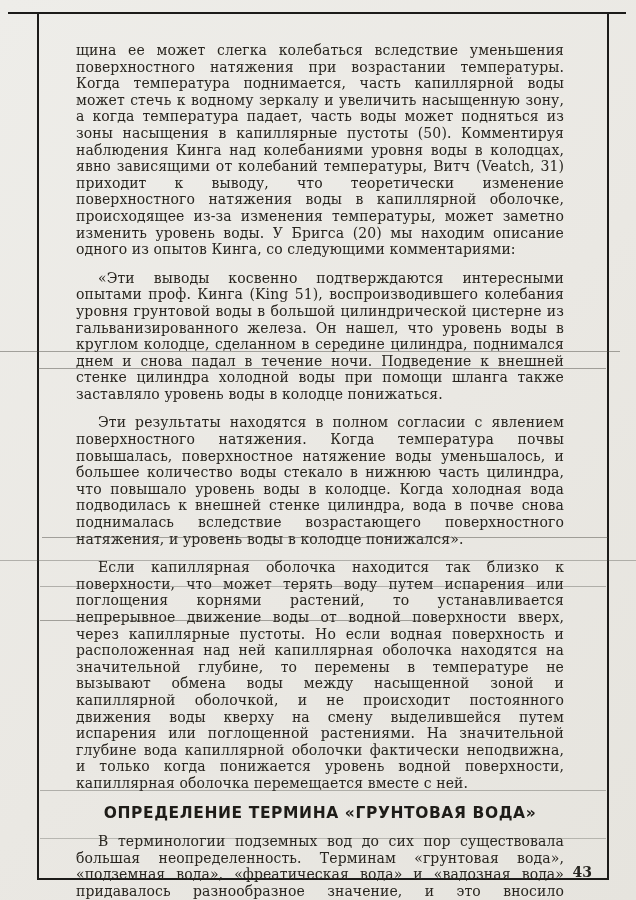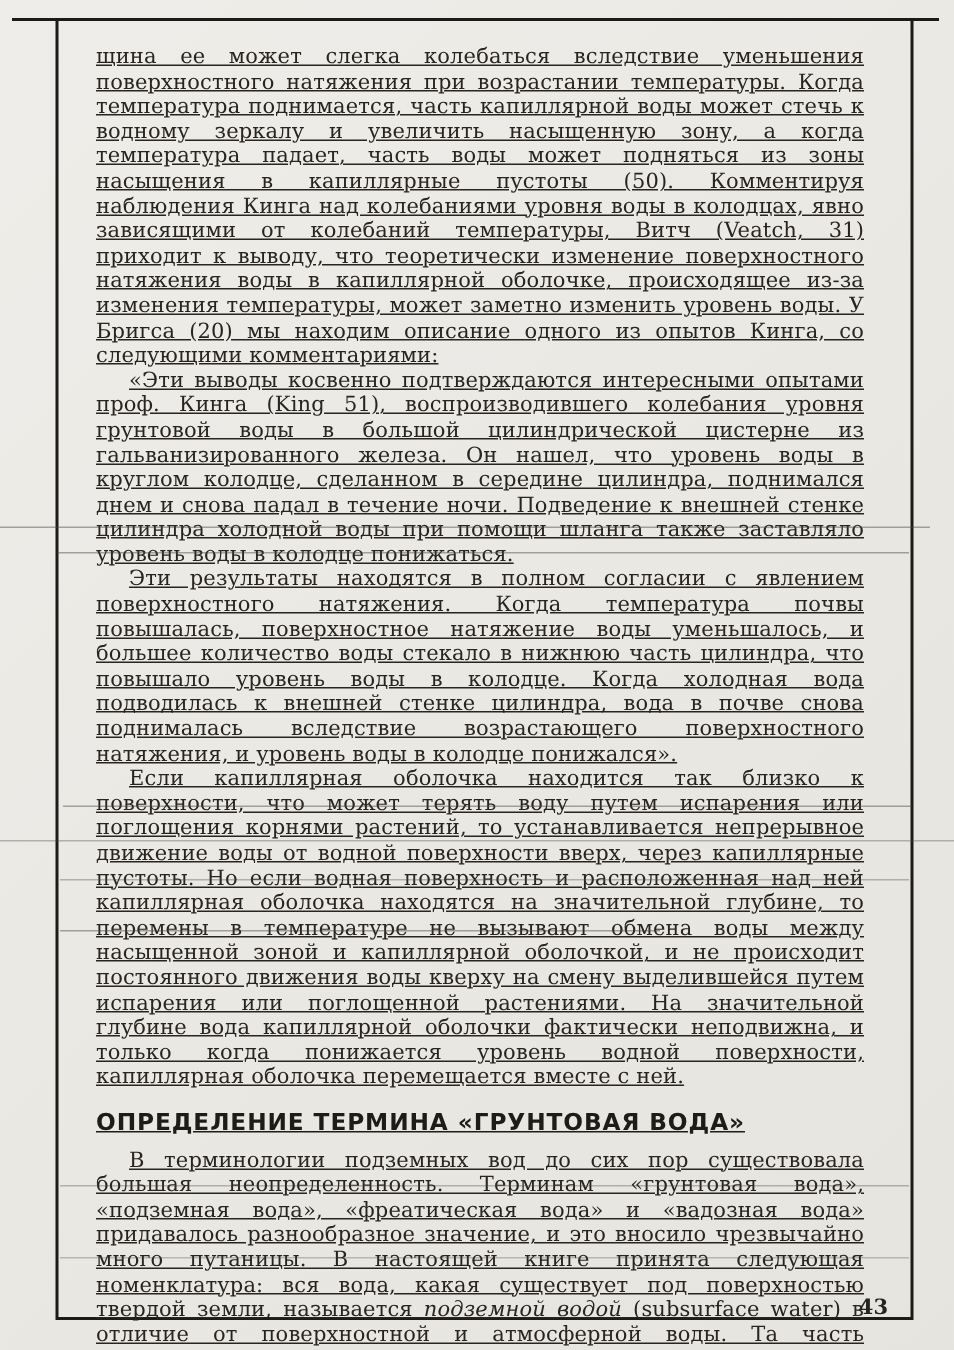--- a/index.html
+++ b/index.html
@@ -35,37 +35,35 @@
   .text-block {
     position: absolute;
     left: 64px; top: 30px;
     width: 512px;
     font-size: 14px;
     line-height: 16.6px;
     text-align: justify;
     letter-spacing: 0.1px;
   }
   .text-block p {
-    margin: 0;
+    margin: 12px;
     text-indent: 22px;
-    text-decoration: underline;
   }
   .text-block p.noindent {
     text-indent: 0;
   }
   .section-heading {
     margin: 13px 0 9px 0;
     font-family: "DejaVu Sans", "Liberation Sans", sans-serif;
     font-weight: bold;
     font-size: 15.5px;
     letter-spacing: 0.6px;
-    text-align: left;
+    text-align: center;
     text-indent: 0;
     color: #1e1c18;
-    text-decoration: underline;
   }
   .term {
     font-style: italic;
   }
   .page-number {
     position: absolute;
     right: 44px;
     bottom: 20px;
     font-size: 14px;
     font-weight: bold;

